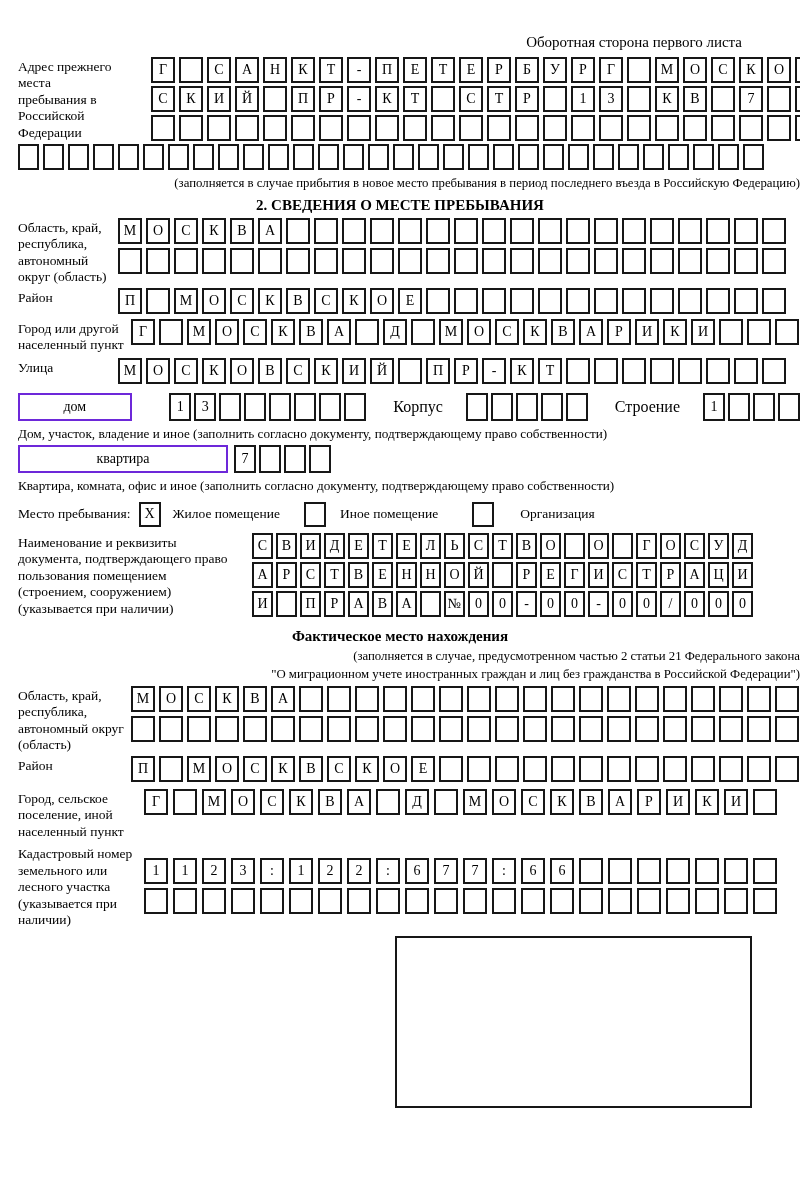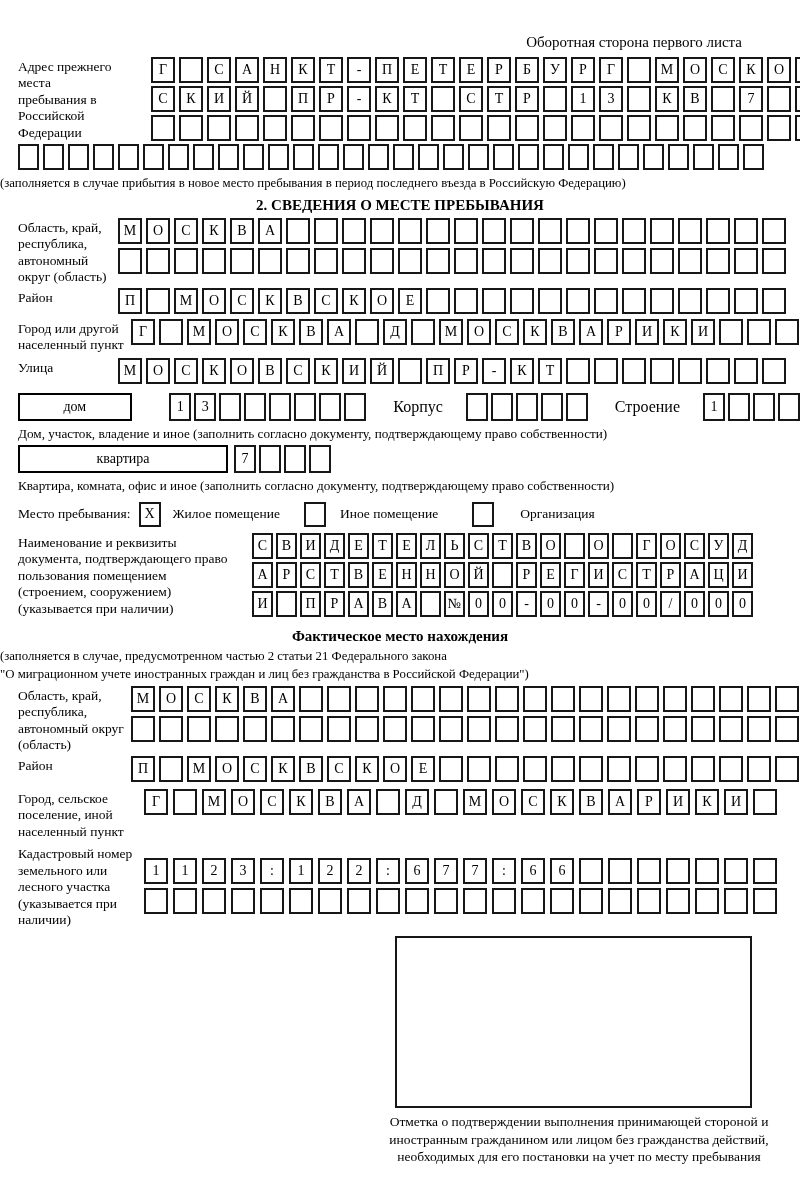--- a/index.html
+++ b/index.html
@@ -26,25 +26,25 @@
     display:flex; align-items:center; justify-content:center;
     font-size:14px; line-height:1; background:#fff;
   }
   .cells30 .cell { width:21px; }
   .cells30 { gap:4px; }
   .cells22 { gap:5px; }
   .cellsdoc { gap:3px; }
   .cellsdoc .cell { width:21px; }
   .cellssm { gap:3px; }
   .cellssm .cell { width:22px; height:28px; }
-  .note { font-size:12.8px; text-align:left; margin-top:3px; }
+  .note { font-size:12.8px; text-align:right; margin-top:3px; }
   .note-left { font-size:13.2px; margin:2px 0 3px 18px; }
   .h-bold { font-size:15px; font-weight:bold; text-align:center; }
   .widebox {
-    border:2px solid #000000; height:28px; display:flex;
+    border:2px solid #6d28d9; height:28px; display:flex;
     align-items:center; justify-content:center; font-size:14px; background:#fff;
   }
   .inlinelbl { font-size:16px; padding:5px 6px 0 10px; }
   .chk {
     flex:0 0 auto; width:22px; height:25px; border:2px solid #171717;
     display:flex; align-items:center; justify-content:center; font-size:14px;
   }
   .chkrow { display:flex; align-items:center; margin:8px 0 0 18px; font-size:13.5px; }
   .stamp {
     margin:8px 0 0 395px; width:357px; height:172px;
@@ -636,15 +636,14 @@
           <span class="cell"></span>
           <span class="cell"></span>
           <span class="cell"></span>
           <span class="cell"></span>
           <span class="cell"></span>
         </div>
     </div>
   </div>
 
   <div class="stamp"></div>
-  <div class="stampcap">Отметка о подтверждении выполнения принимающей стороной и иностранным гражданином или лицом без гражданства действий, необходимых для его постановки на учет по месту пребывания</div>
 
 </div>
 
 </body></html>

